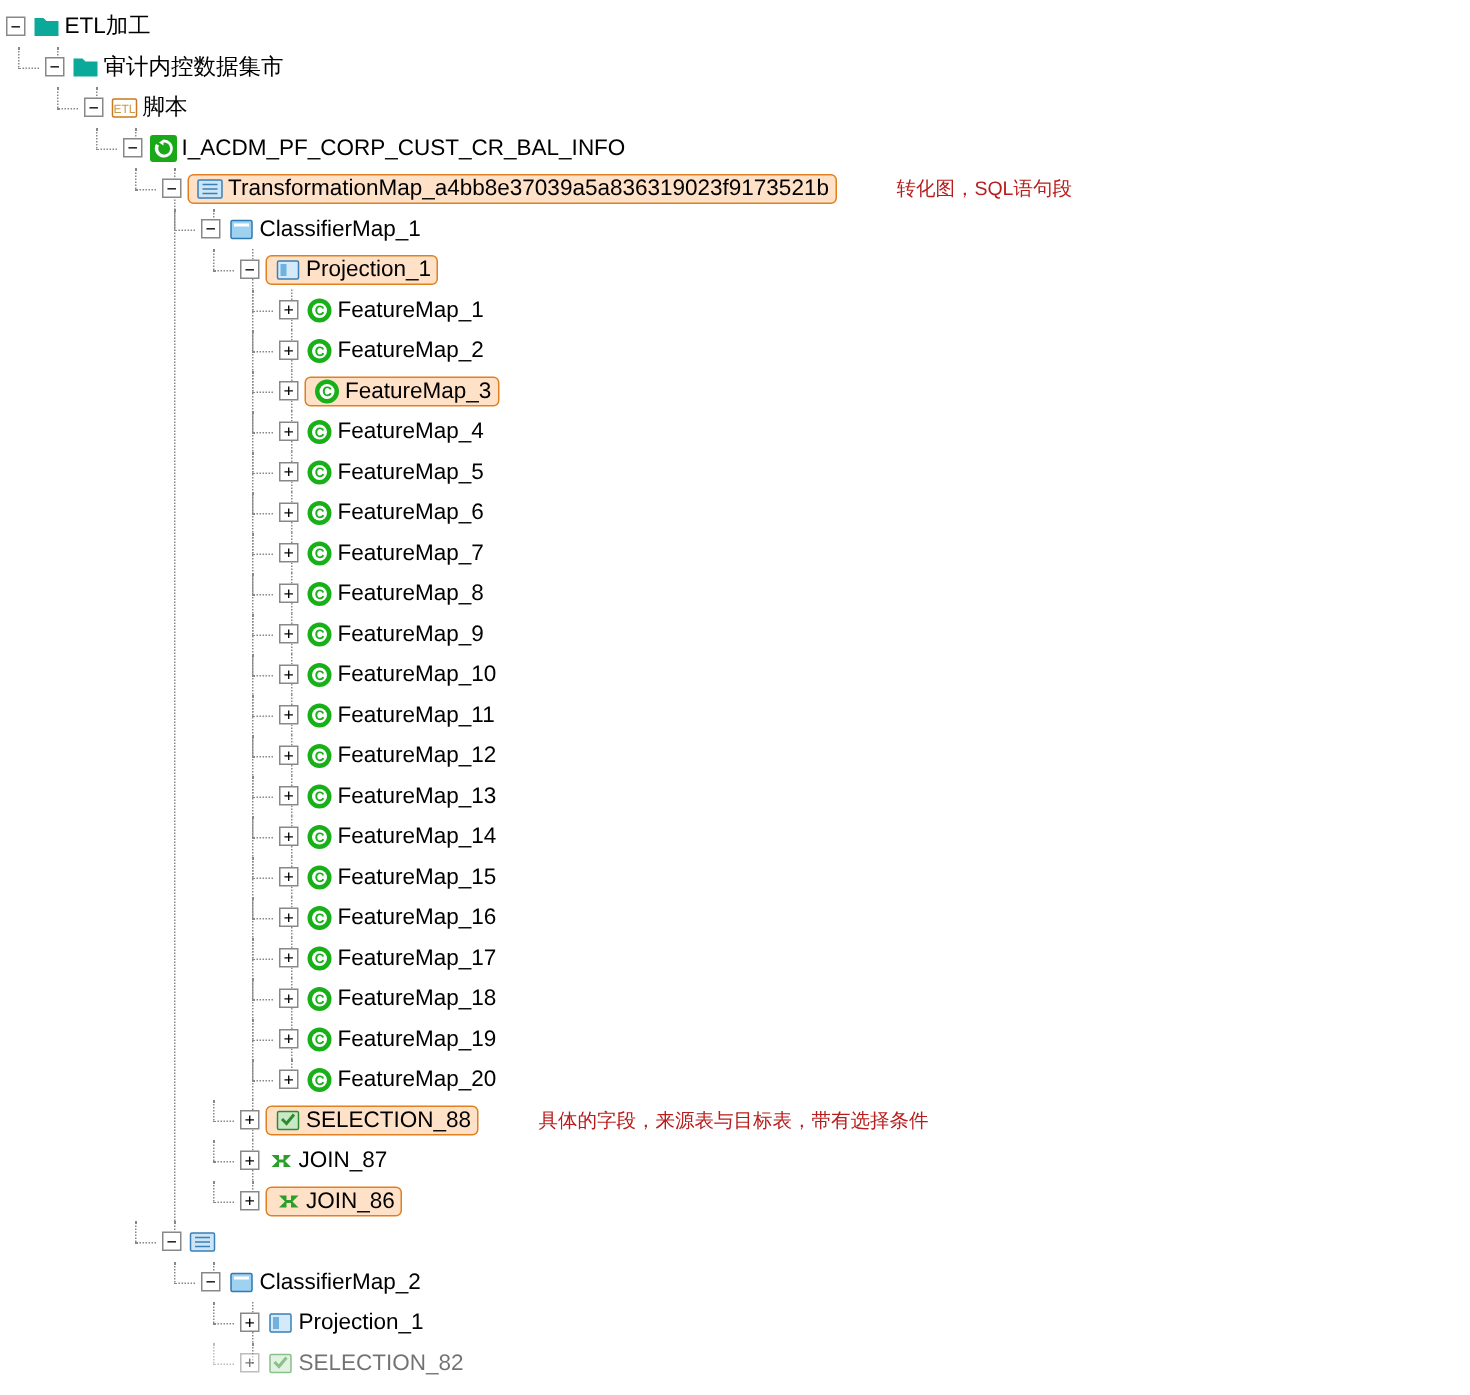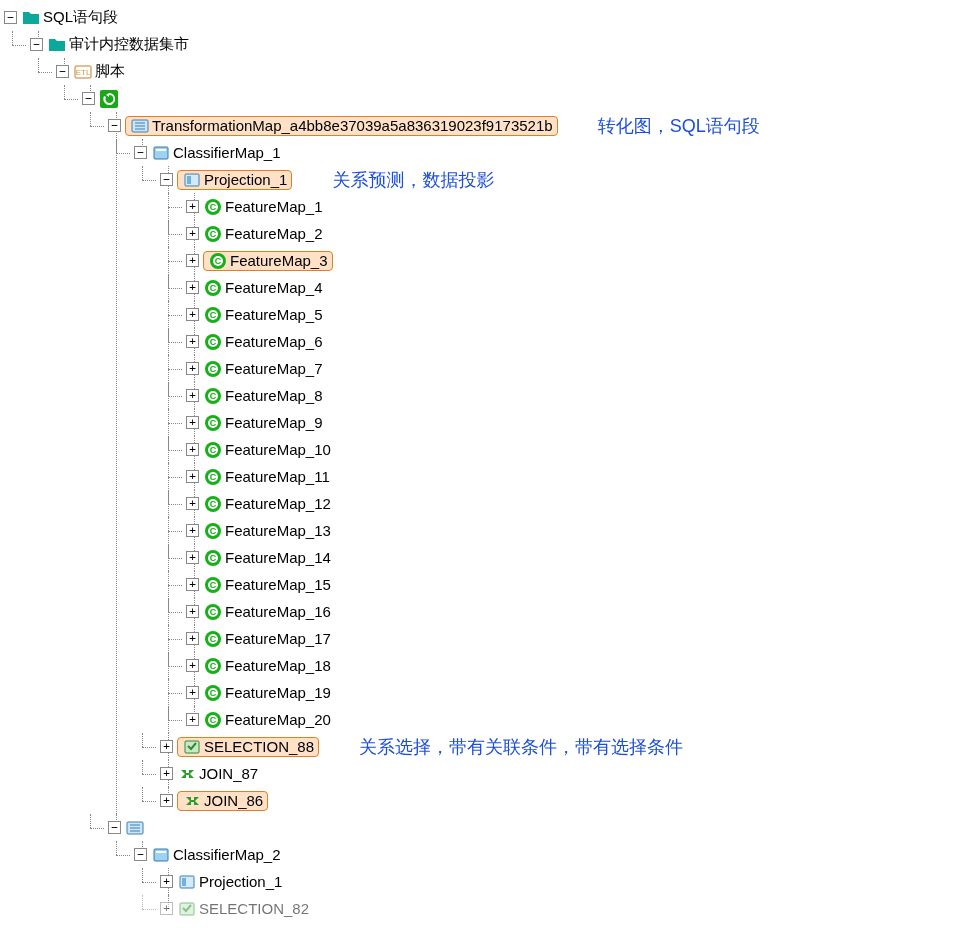--- a/index.html
+++ b/index.html
@@ -68,22 +68,22 @@
   .icon svg { width:18px; height:18px; }
   .label { white-space: nowrap; }
   .hl {
     background:#ffe1c8;
     border:1px solid #e08020;
     border-radius:4px;
     padding:0 4px;
     display:inline-flex; align-items:flex-start;
   }
   .ann {
-    color:#1d4ed8;
-    font-size:18px;
+    color:#b91c1c;
+    font-size:13px;
     margin-left:40px;
     white-space:nowrap;
   }
   
   .folder-teal { fill:#0aa99a; }
 </style>
 </head>
 <body>
 
 <svg width="0" height="0" style="position:absolute">
@@ -130,21 +130,21 @@
 
 <ul class="tree">
  <li>
   <div class="node">
     <span class="toggle">−</span>
     <span class="icon">
           <svg>
             <use href="#ic-folder" class="folder-teal"></use>
           </svg>
         </span>
-    <span class="label">SQL语句段</span>
+    <span class="label">ETL加工</span>
   </div>
   <ul>
    <li>
     <div class="node">
       <span class="hline"></span>
       <span class="toggle">−</span>
       <span class="icon">
               <svg>
                 <use href="#ic-folder" class="folder-teal"></use>
               </svg>
@@ -166,20 +166,21 @@
       <ul>
        <li>
         <div class="node">
           <span class="hline"></span>
           <span class="toggle">−</span>
           <span class="icon">
                       <svg>
                         <use href="#ic-refresh"></use>
                       </svg>
                     </span>
+          <span class="label">I_ACDM_PF_CORP_CUST_CR_BAL_INFO</span>
         </div>
         <ul>
          <li>
           <div class="node">
             <span class="hline"></span>
             <span class="toggle">−</span>
             <span class="hl">
               <span class="icon">
                             <svg>
                               <use href="#ic-map"></use>
@@ -207,21 +208,20 @@
                 <span class="hline"></span>
                 <span class="toggle">−</span>
                 <span class="hl">
                   <span class="icon">
                                     <svg>
                                       <use href="#ic-proj"></use>
                                     </svg>
                                   </span>
                   <span class="label">Projection_1</span>
                 </span>
-                <span class="ann">关系预测，数据投影</span>
               </div>
               <ul id="feature-list">
                                 <li>
                                   <div class="node">
                                     <span class="hline"></span>
                                     <span class="toggle">+</span>
                                     <span class="icon">
                                       <svg>
                                         <use href="#ic-feature"></use>
                                       </svg>
@@ -466,21 +466,21 @@
                 <span class="hline"></span>
                 <span class="toggle">+</span>
                 <span class="hl">
                   <span class="icon">
                                     <svg>
                                       <use href="#ic-sel"></use>
                                     </svg>
                                   </span>
                   <span class="label">SELECTION_88</span>
                 </span>
-                <span class="ann">关系选择，带有关联条件，带有选择条件</span>
+                <span class="ann">具体的字段，来源表与目标表，带有选择条件</span>
               </div>
              </li>
              <li>
               <div class="node">
                 <span class="hline"></span>
                 <span class="toggle">+</span>
                 <span class="icon">
                                   <svg>
                                     <use href="#ic-join"></use>
                                   </svg>

